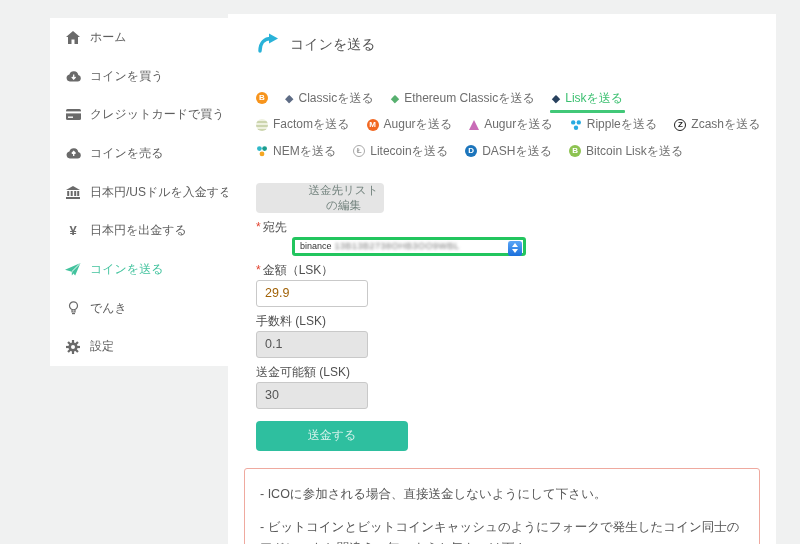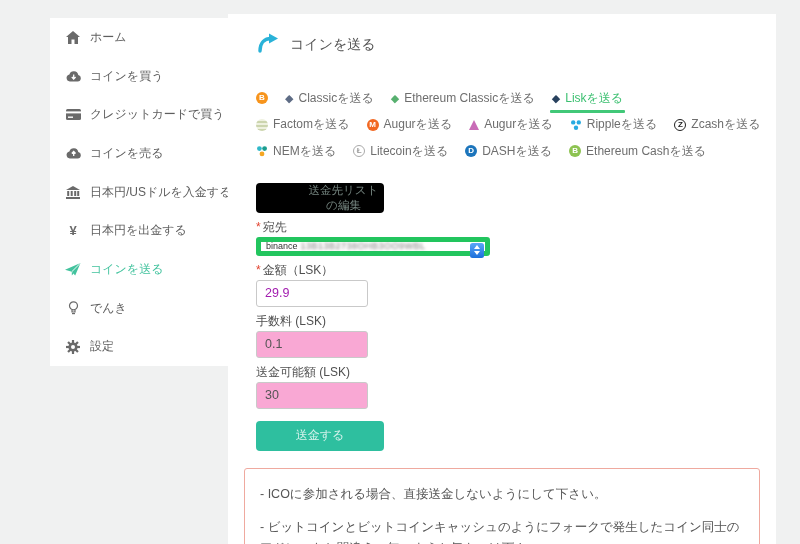--- a/index.html
+++ b/index.html
@@ -52,48 +52,48 @@
   }
   .diamond { font-size:11px; line-height:1; }
   .tri { width:0; height:0; border-left:5px solid transparent; border-right:5px solid transparent; border-bottom:10px solid #c96bb7; }
   .factom-c {
     width:12px; height:12px; border-radius:50%;
     background:repeating-linear-gradient(0deg,#ccd5ae 0 2px,#eef1df 2px 4px);
   }
   
   .btn-editlist {
     margin-top:18px; width:128px; height:30px; border:none; border-radius:4px;
-    background:#000000; color:#73837e; font-size:11.5px; cursor:pointer;
+    background:#e5e5e5; color:#73837e; font-size:11.5px; cursor:pointer;
     font-family:"Liberation Sans", sans-serif;
     padding-left:47px;
   }
   .fgroup { margin-top:7px; }
   .flabel { font-size:12px; color:#4f4f4f; line-height:14px; margin-top:6px; }
   .req { color:#e2422f; margin-right:2px; }
   .select-box {
-    margin-top:3px; width:234px; height:19px; border:5px solid #22c55e; border-radius:3px;
+    margin-top:3px; width:234px; height:19px; border:3px solid #22c55e; border-radius:3px;
     background:#fff; display:flex; align-items:center; padding-left:5px;
-    position:relative; font-size:9px; color:#333; cursor:pointer;
+    position:relative; font-size:9px; color:#333; cursor:pointer;margin-left:36px;
   }
   .blur-text { filter:blur(1.6px); color:#777; margin-left:3px; letter-spacing:0.5px; }
   .select-stepper {
     position:absolute; right:1px; top:1px; width:14px; height:15px; border-radius:2.5px;
     background:linear-gradient(#5ba6f7,#1b6fdb);
     display:flex; flex-direction:column; align-items:center; justify-content:center; gap:2px;
   }
   .arr-up { width:0; height:0; border-left:3px solid transparent; border-right:3px solid transparent; border-bottom:4px solid #fff; }
   .arr-dn { width:0; height:0; border-left:3px solid transparent; border-right:3px solid transparent; border-top:4px solid #fff; }
   .text-input {
     display:block; margin-top:3px; width:112px; height:27px;
-    border:1px solid #c9c9c9; border-radius:3px; font-size:12.5px; color:#a21caf;
+    border:1px solid #c9c9c9; border-radius:3px; font-size:12.5px; color:#a16207;
     padding:0 8px; background:#fff; font-family:"Liberation Sans", sans-serif;
   }
-  .text-input:disabled { background:#f9a8d4; color:#555; }
+  .text-input:disabled { background:#e5e5e5; color:#555; }
   .btn-submit {
-    margin-top:12px; width:128px; height:30px; border:none; border-radius:4px;
+    margin-top:12px; width:152px; height:30px; border:none; border-radius:4px;
     background:#2ebf9f; color:rgba(255,255,255,0.8); font-size:12px; cursor:pointer;
     font-family:"Liberation Sans", sans-serif;
   }
   .warning {
     margin:17px -12px 0; border:1px solid #efa99f; border-radius:3px;
     padding:15px 15px 10px; font-size:12.5px; color:#555;
   }
   .warning p { margin-bottom:13px; line-height:1.65; }
 </style>
 </head>
@@ -278,21 +278,21 @@
       <div class="tab">
         <span class="ticon coin-circle" style="background:#fff;border:1px solid #aaa;color:#999">Ł</span>
         <span>Litecoinを送る</span>
       </div>
       <div class="tab">
         <span class="ticon coin-circle" style="background:#1c75bc">D</span>
         <span>DASHを送る</span>
       </div>
       <div class="tab">
         <span class="ticon coin-circle" style="background:#8dc351">B</span>
-        <span>Ethereum Cashを送る</span>
+        <span>Bitcoin Liskを送る</span>
       </div>
     </div>
   </div>
 
   <button class="btn-editlist">送金先リストの編集</button>
 
   <div class="fgroup">
     <div class="flabel">
       <span class="req">*</span><span>宛先</span>
     </div>

